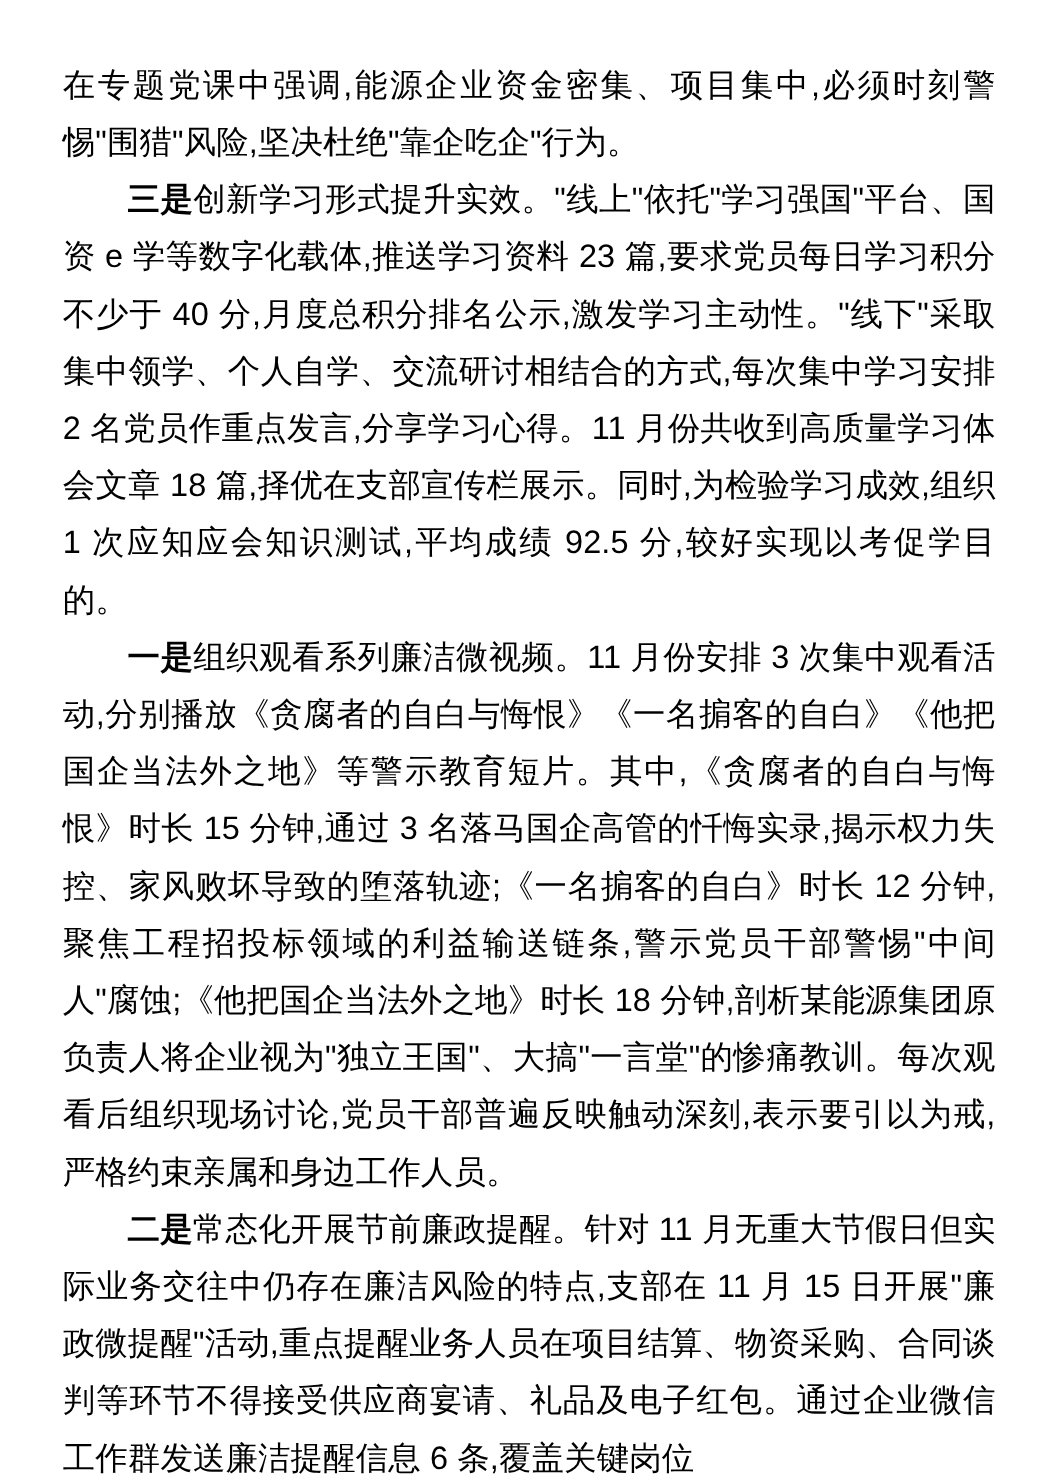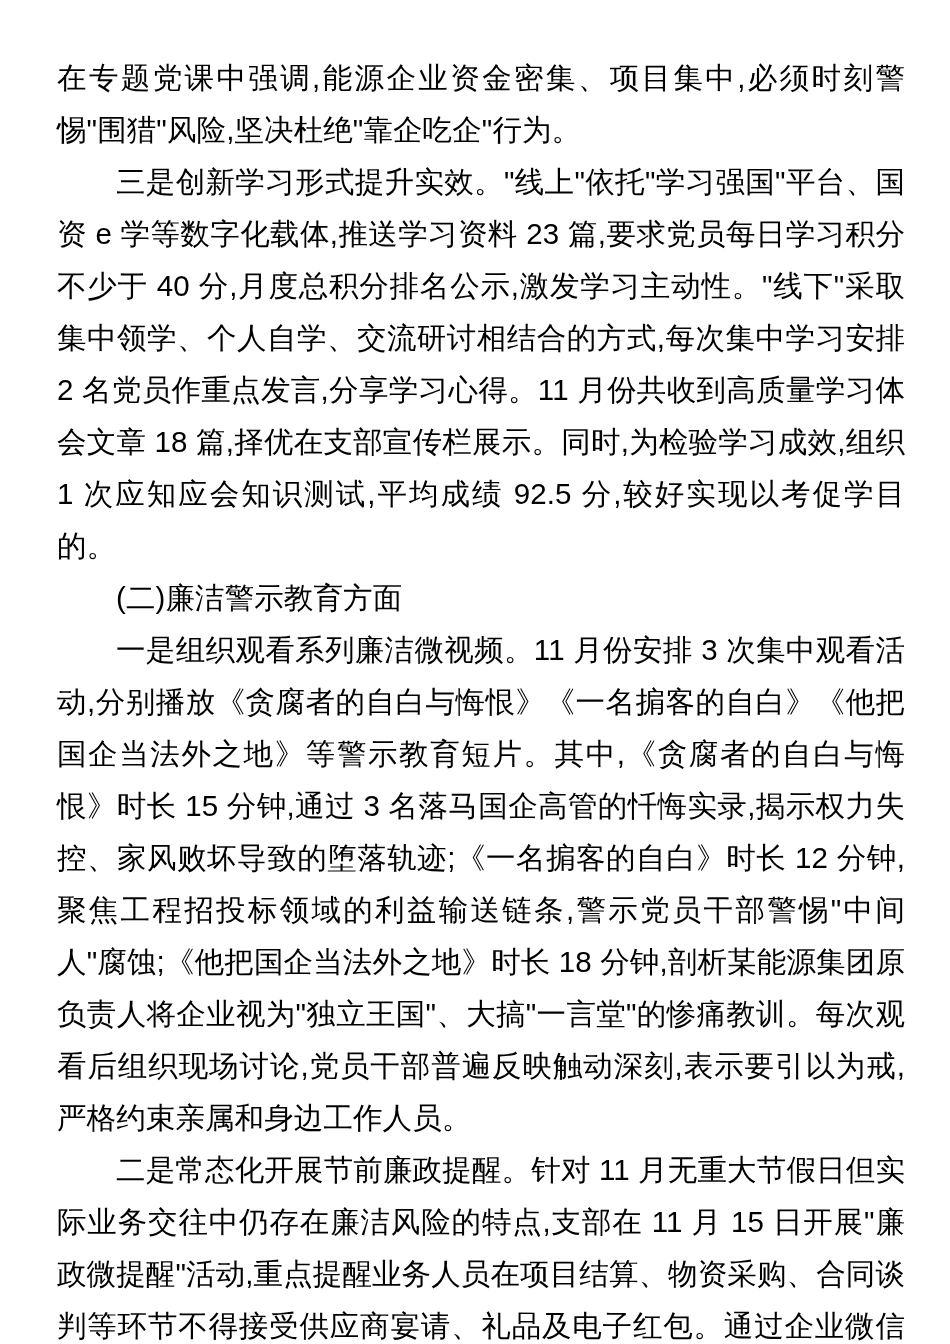--- a/index.html
+++ b/index.html
@@ -41,33 +41,32 @@
   }
   p.heading {
     margin: 0;
     font-size: 29.5px;
     line-height: 52px;
     text-align: left;
     text-indent: 59px;
     letter-spacing: 0.1px;
   }
   .lead {
-    font-weight: normal;
+    font-weight: bold;
   }
 </style>
 </head>
 <body>
 
 <div class="page">
   <div class="doc-body">
 
     <p class="para cont"><span>在专题党课中强调,能源企业资金密集、项目集中,必须时刻警惕"围猎"风险,坚决杜绝"靠企吃企"行为。</span></p>
 
     <p class="para"><span class="lead">三是</span><span>创新学习形式提升实效。"线上"依托"学习强国"平台、国资 e 学等数字化载体,推送学习资料 23 篇,要求党员每日学习积分不少于 40 分,月度总积分排名公示,激发学习主动性。"线下"采取集中领学、个人自学、交流研讨相结合的方式,每次集中学习安排 2 名党员作重点发言,分享学习心得。11 月份共收到高质量学习体会文章 18 篇,择优在支部宣传栏展示。同时,为检验学习成效,组织 1 次应知应会知识测试,平均成绩 92.5 分,较好实现以考促学目的。</span></p>
 
-    <p class="heading"><span>(二)廉洁警示教育方面</span></p>
 
     <p class="para"><span class="lead">一是</span><span>组织观看系列廉洁微视频。11 月份安排 3 次集中观看活动,分别播放《贪腐者的自白与悔恨》《一名掮客的自白》《他把国企当法外之地》等警示教育短片。其中,《贪腐者的自白与悔恨》时长 15 分钟,通过 3 名落马国企高管的忏悔实录,揭示权力失控、家风败坏导致的堕落轨迹;《一名掮客的自白》时长 12 分钟,聚焦工程招投标领域的利益输送链条,警示党员干部警惕"中间人"腐蚀;《他把国企当法外之地》时长 18 分钟,剖析某能源集团原负责人将企业视为"独立王国"、大搞"一言堂"的惨痛教训。每次观看后组织现场讨论,党员干部普遍反映触动深刻,表示要引以为戒,严格约束亲属和身边工作人员。</span></p>
 
     <p class="para"><span class="lead">二是</span><span>常态化开展节前廉政提醒。针对 11 月无重大节假日但实际业务交往中仍存在廉洁风险的特点,支部在 11 月 15 日开展"廉政微提醒"活动,重点提醒业务人员在项目结算、物资采购、合同谈判等环节不得接受供应商宴请、礼品及电子红包。通过企业微信工作群发送廉洁提醒信息 6 条,覆盖关键岗位</span></p>
 
   </div>
 </div>
 
 </body></html>

